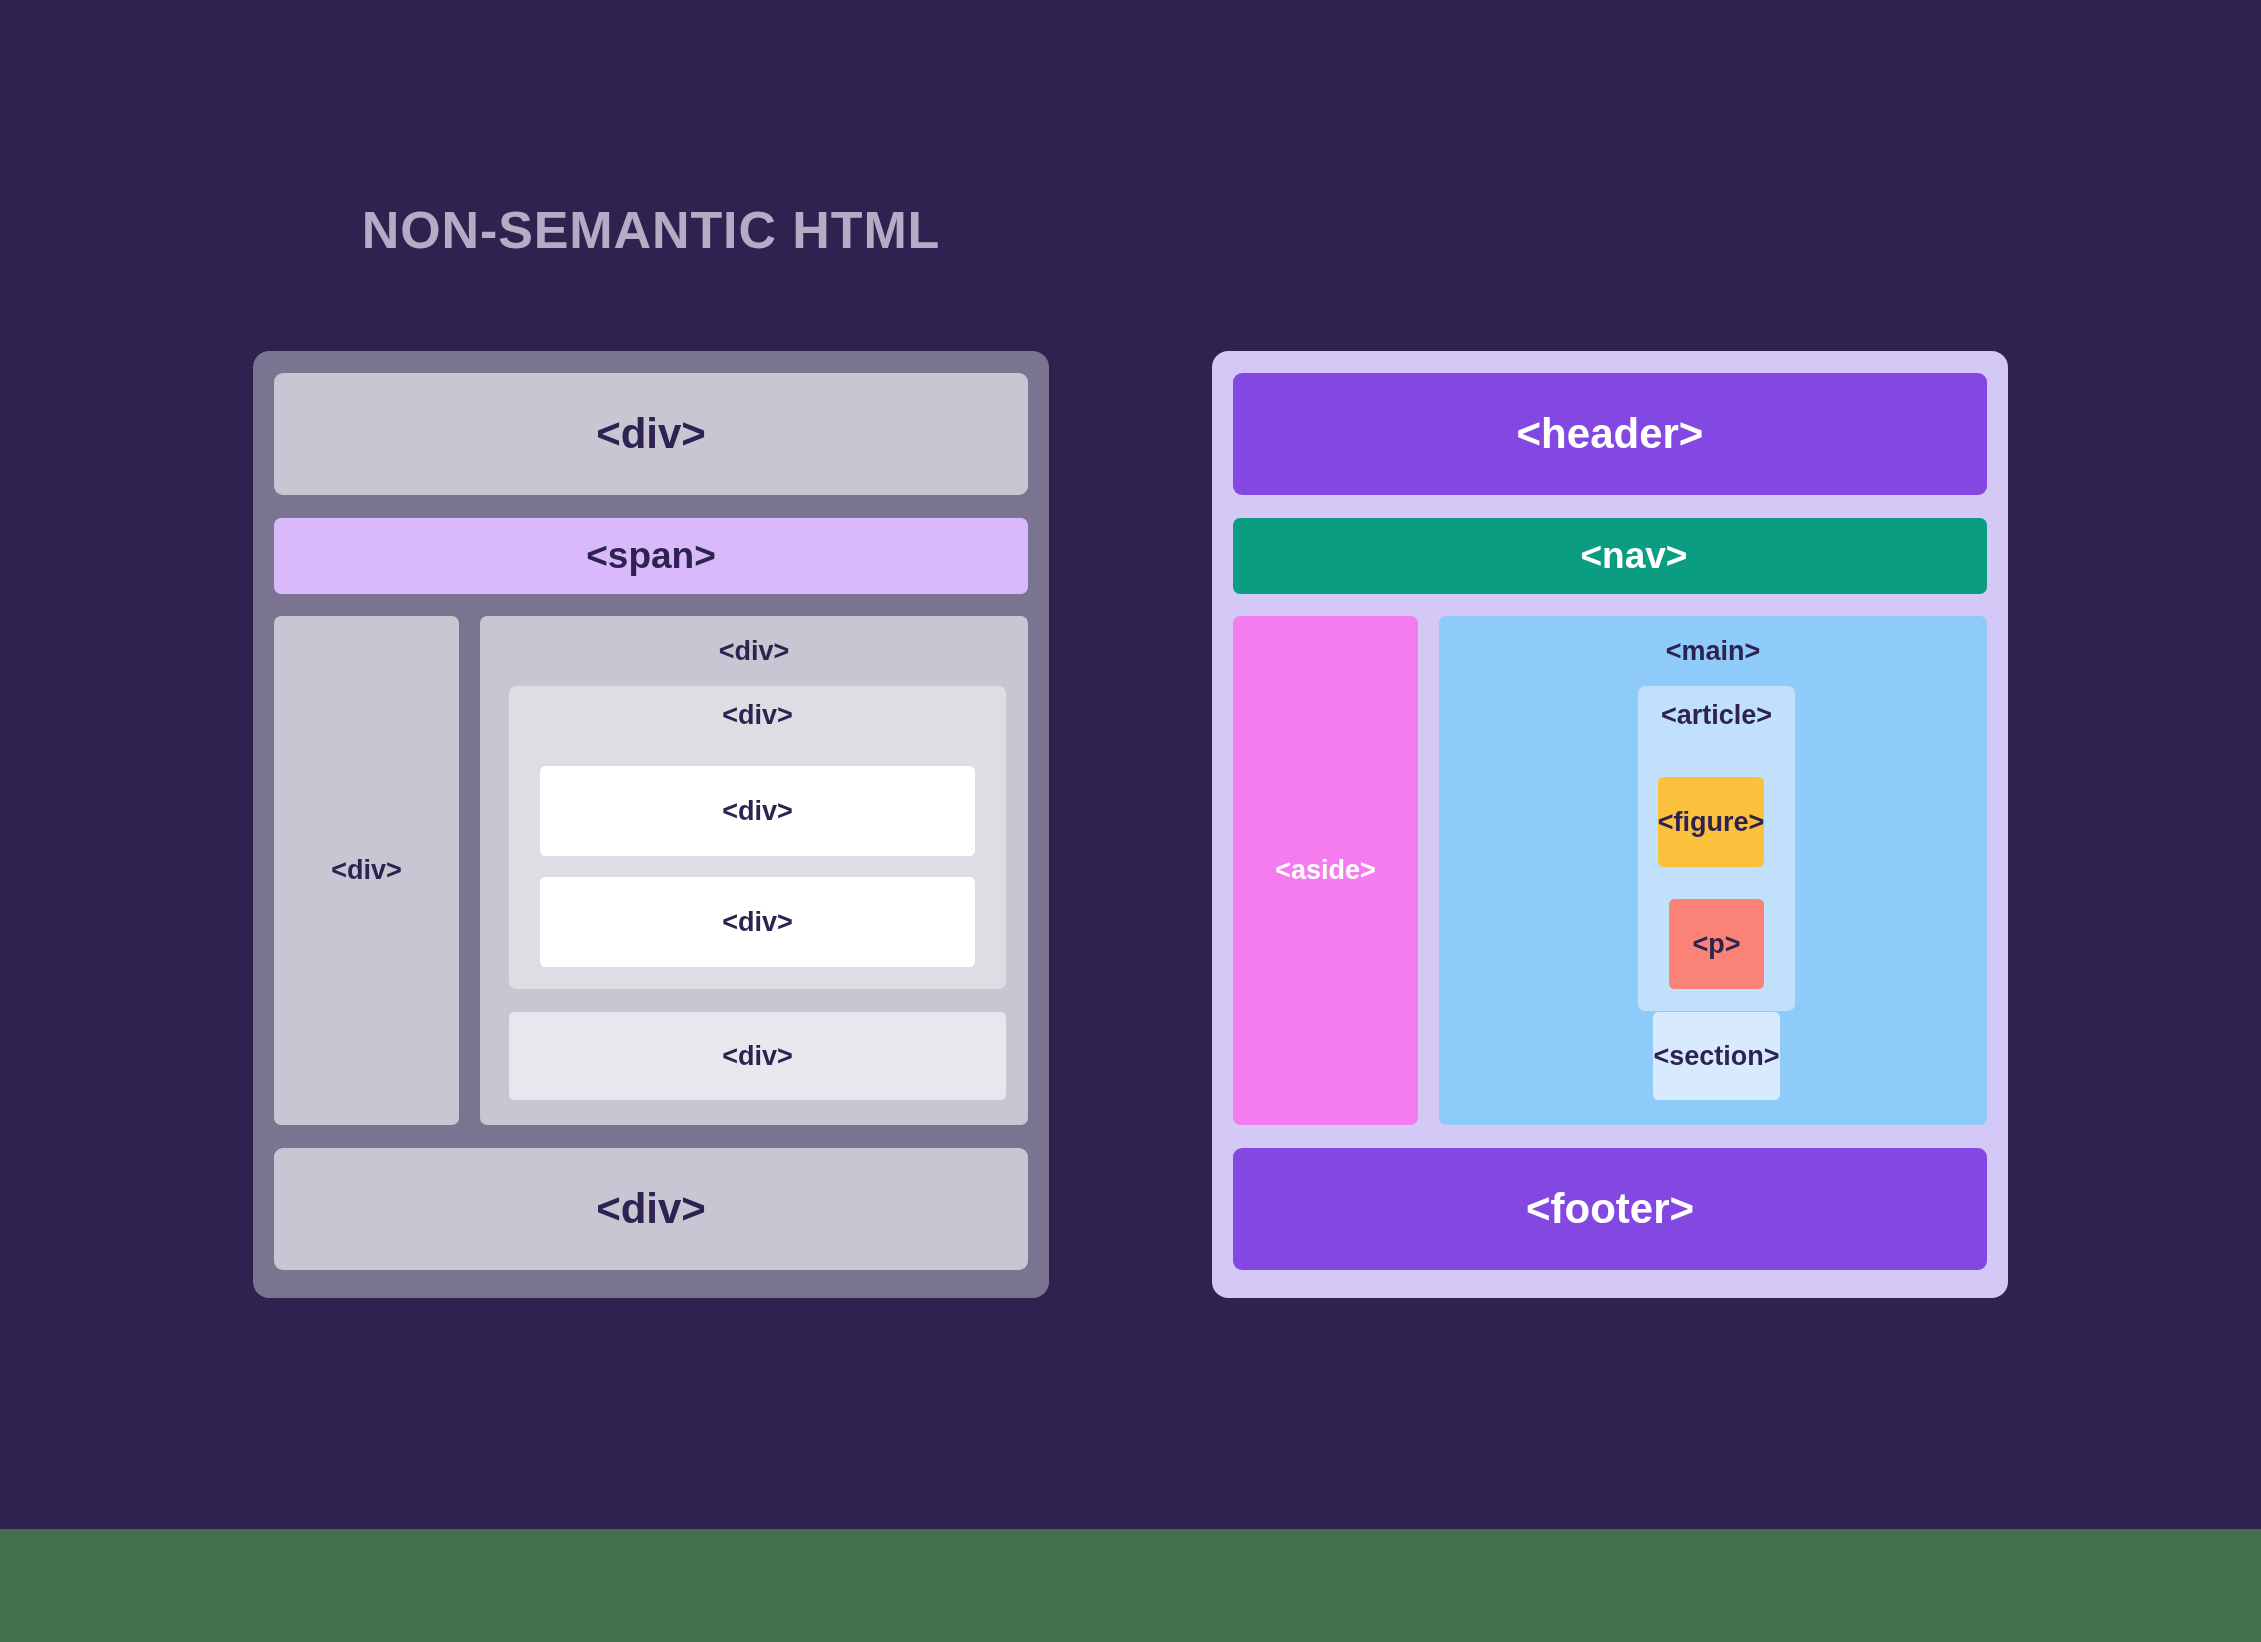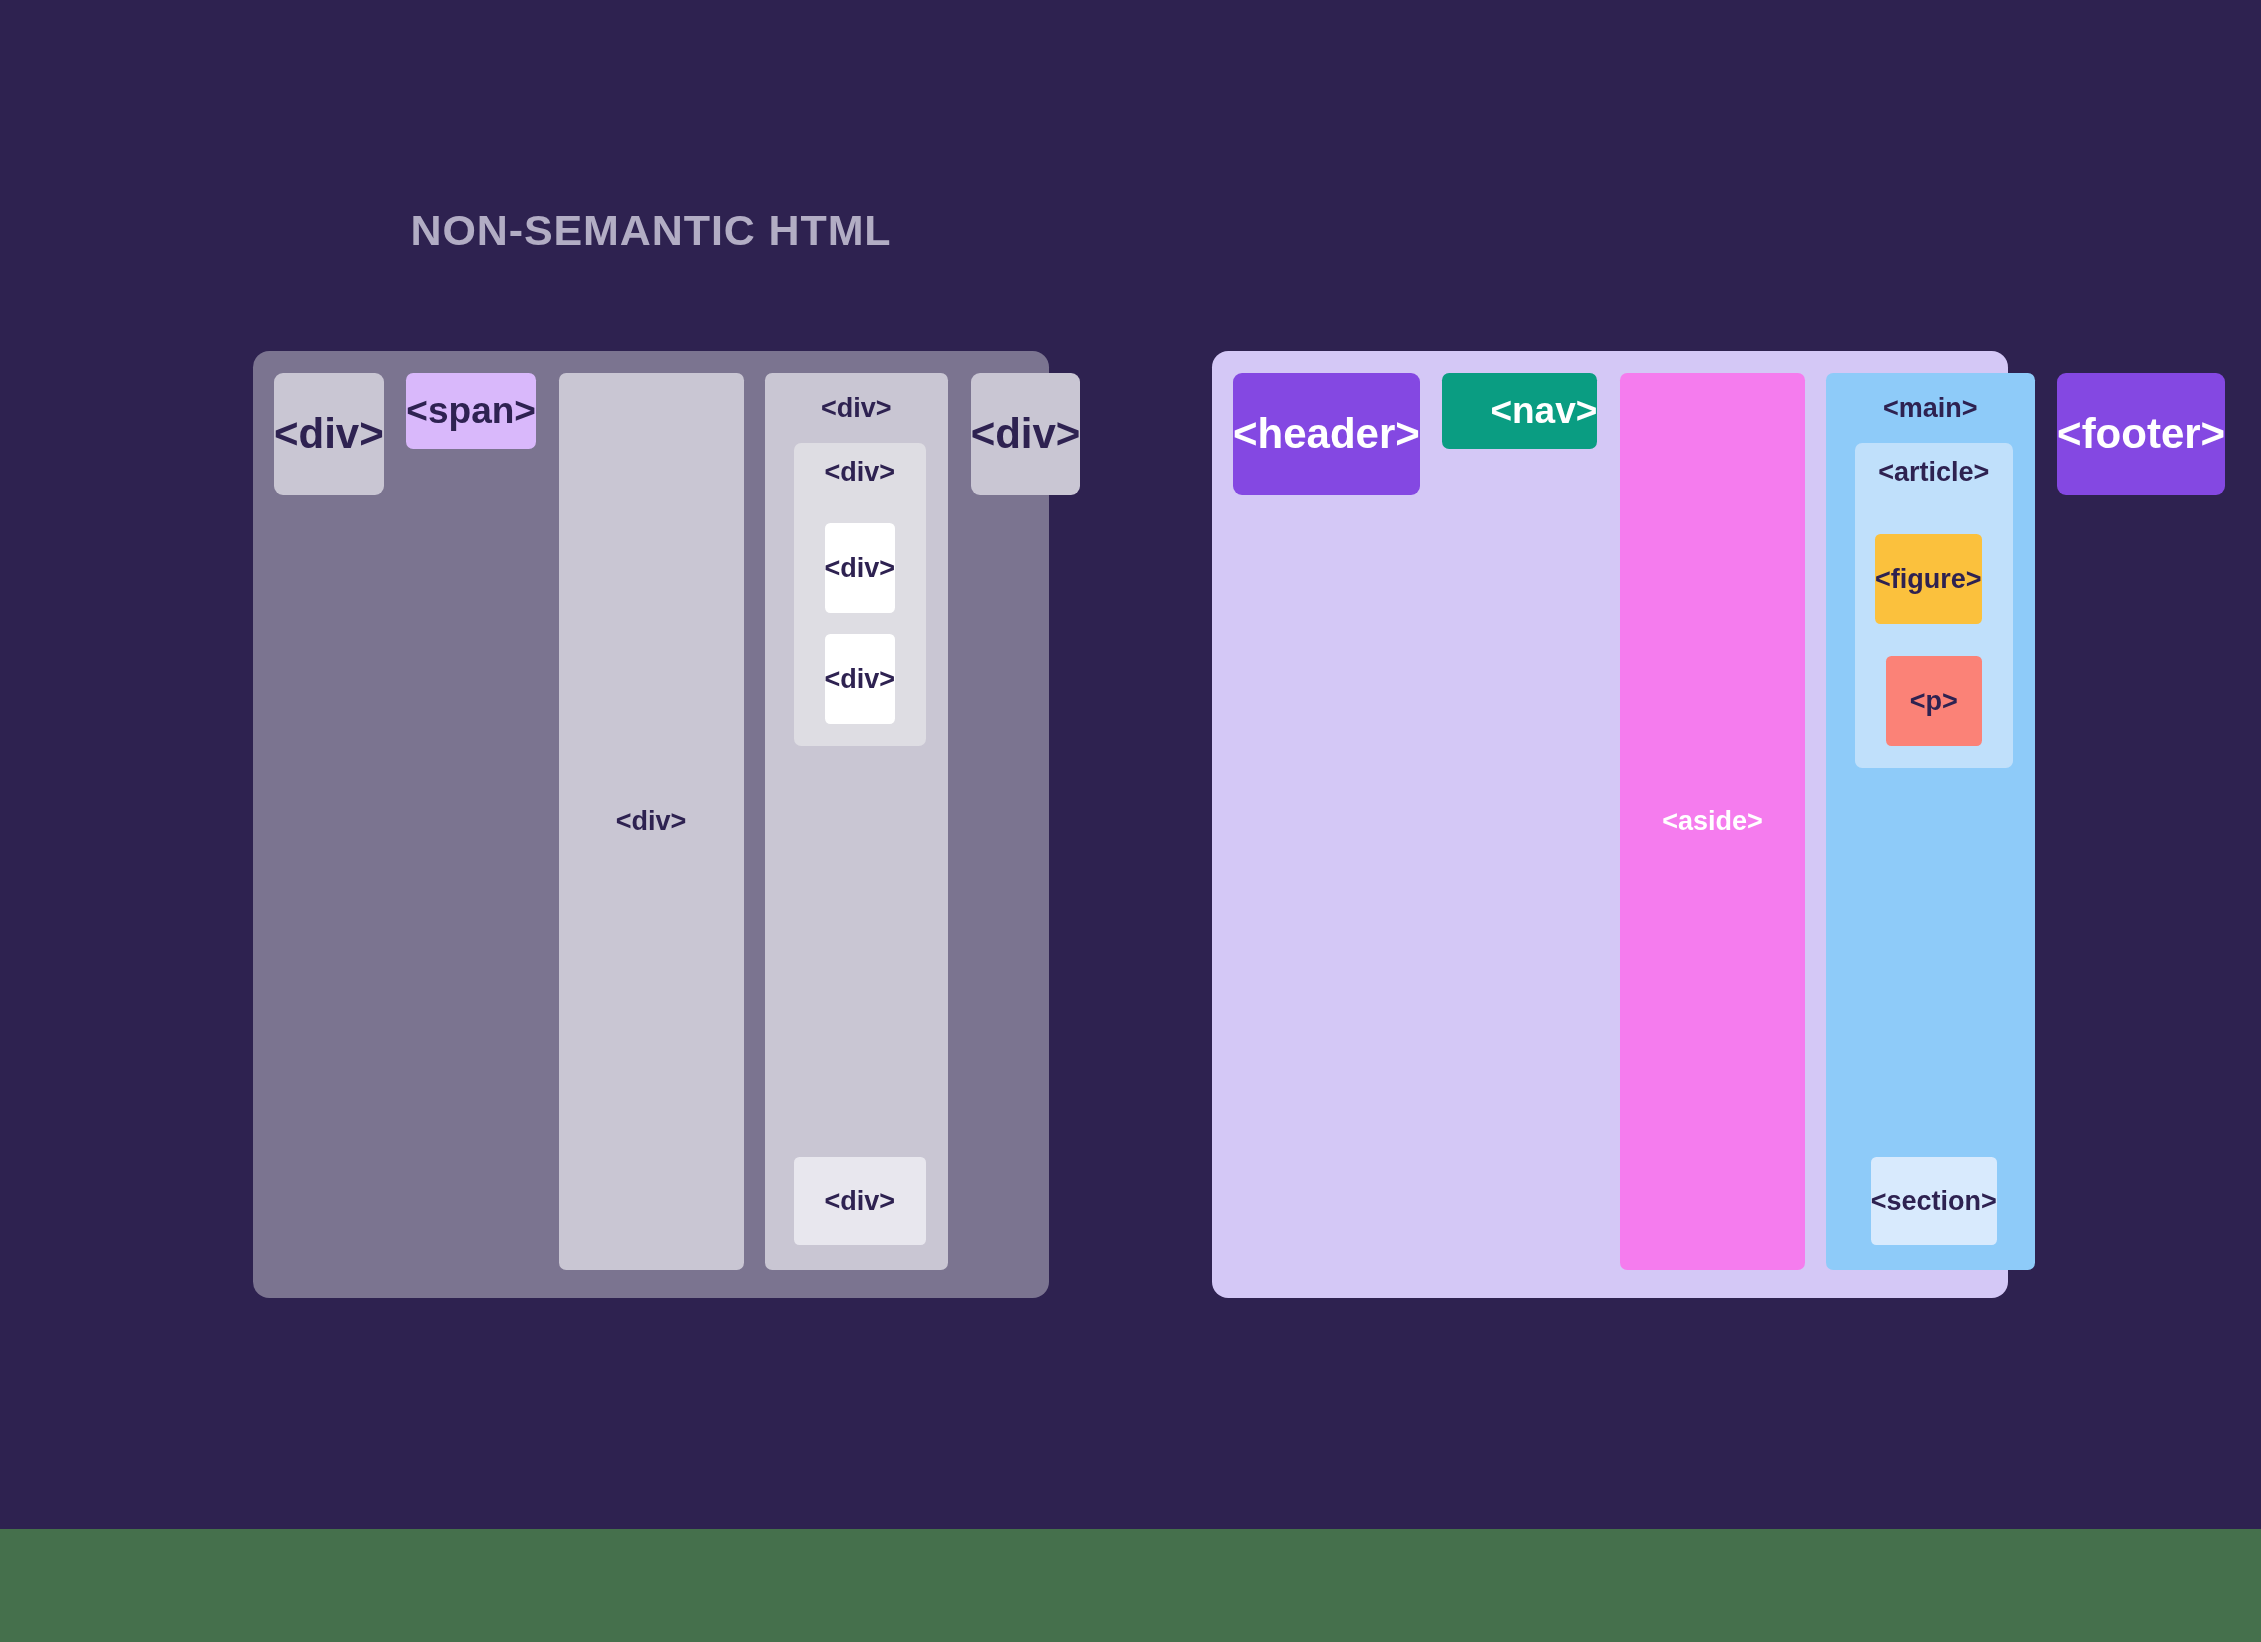--- a/index.html
+++ b/index.html
@@ -22,36 +22,37 @@
     height: 114px;
     background: var(--c-green, #45704c);
   }
   .title {
     position: absolute;
     top: 201px;
     height: 58px;
     display: flex;
     align-items: center;
     justify-content: center;
-    font-size: 43px;
+    font-size: 52px;
     letter-spacing: 0.9px;
     white-space: nowrap;
   }
   .title-left  { left: 253px;  width: 796px; color: var(--c-title_left,  #b2adc4); }
   .title-right { left: 1212px; width: 798px; color: var(--c-title_right, #8ec9f3); }
 
   .panel {
     position: absolute;
     top: 351px;
     width: 796px;
     height: 947px;
     border-radius: 16.3px;
     padding: 22px 21px 28px 21px;
     box-sizing: border-box;
     display: flex;
+    flex-direction: column;
     gap: 22.6px;
   }
   .panel-left  { left: 253px;  background: var(--c-left_outer,  #7b7490); }
   .panel-right { left: 1212px; background: var(--c-right_outer, #d4c8f6); }
 
   .row-big {
     flex: none;
     height: 122px;
     border-radius: 9px;
     display: flex;

